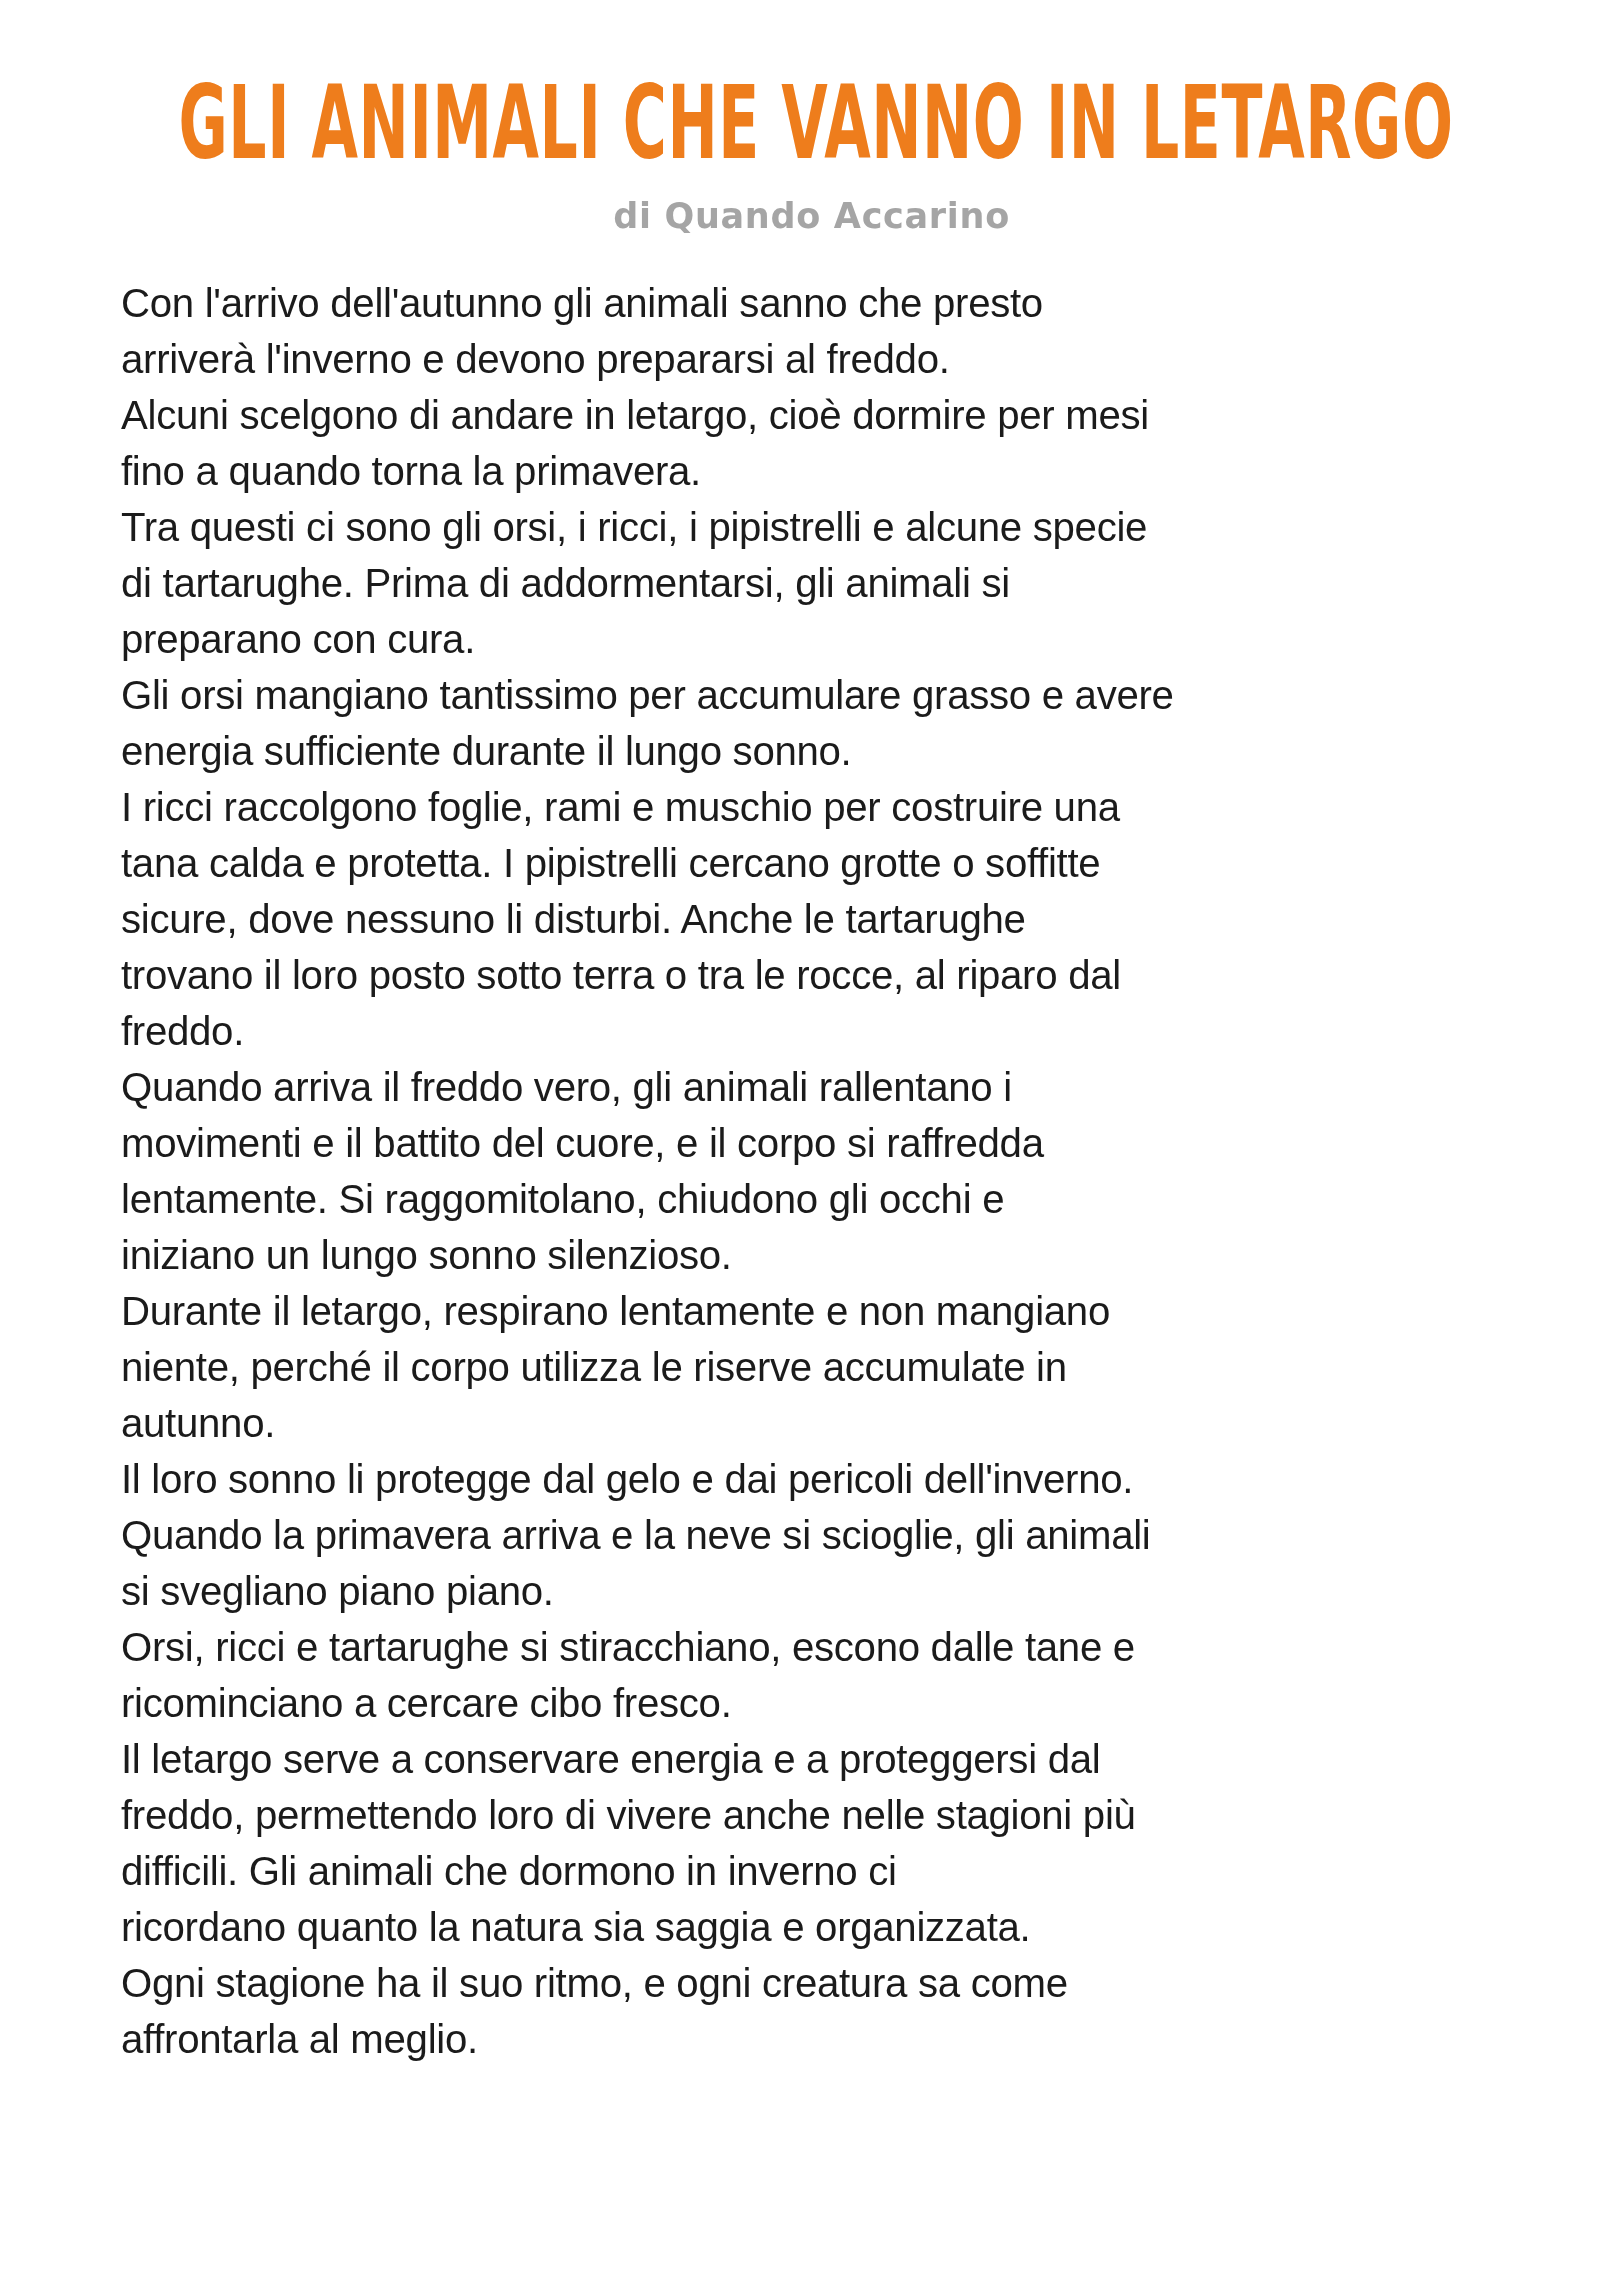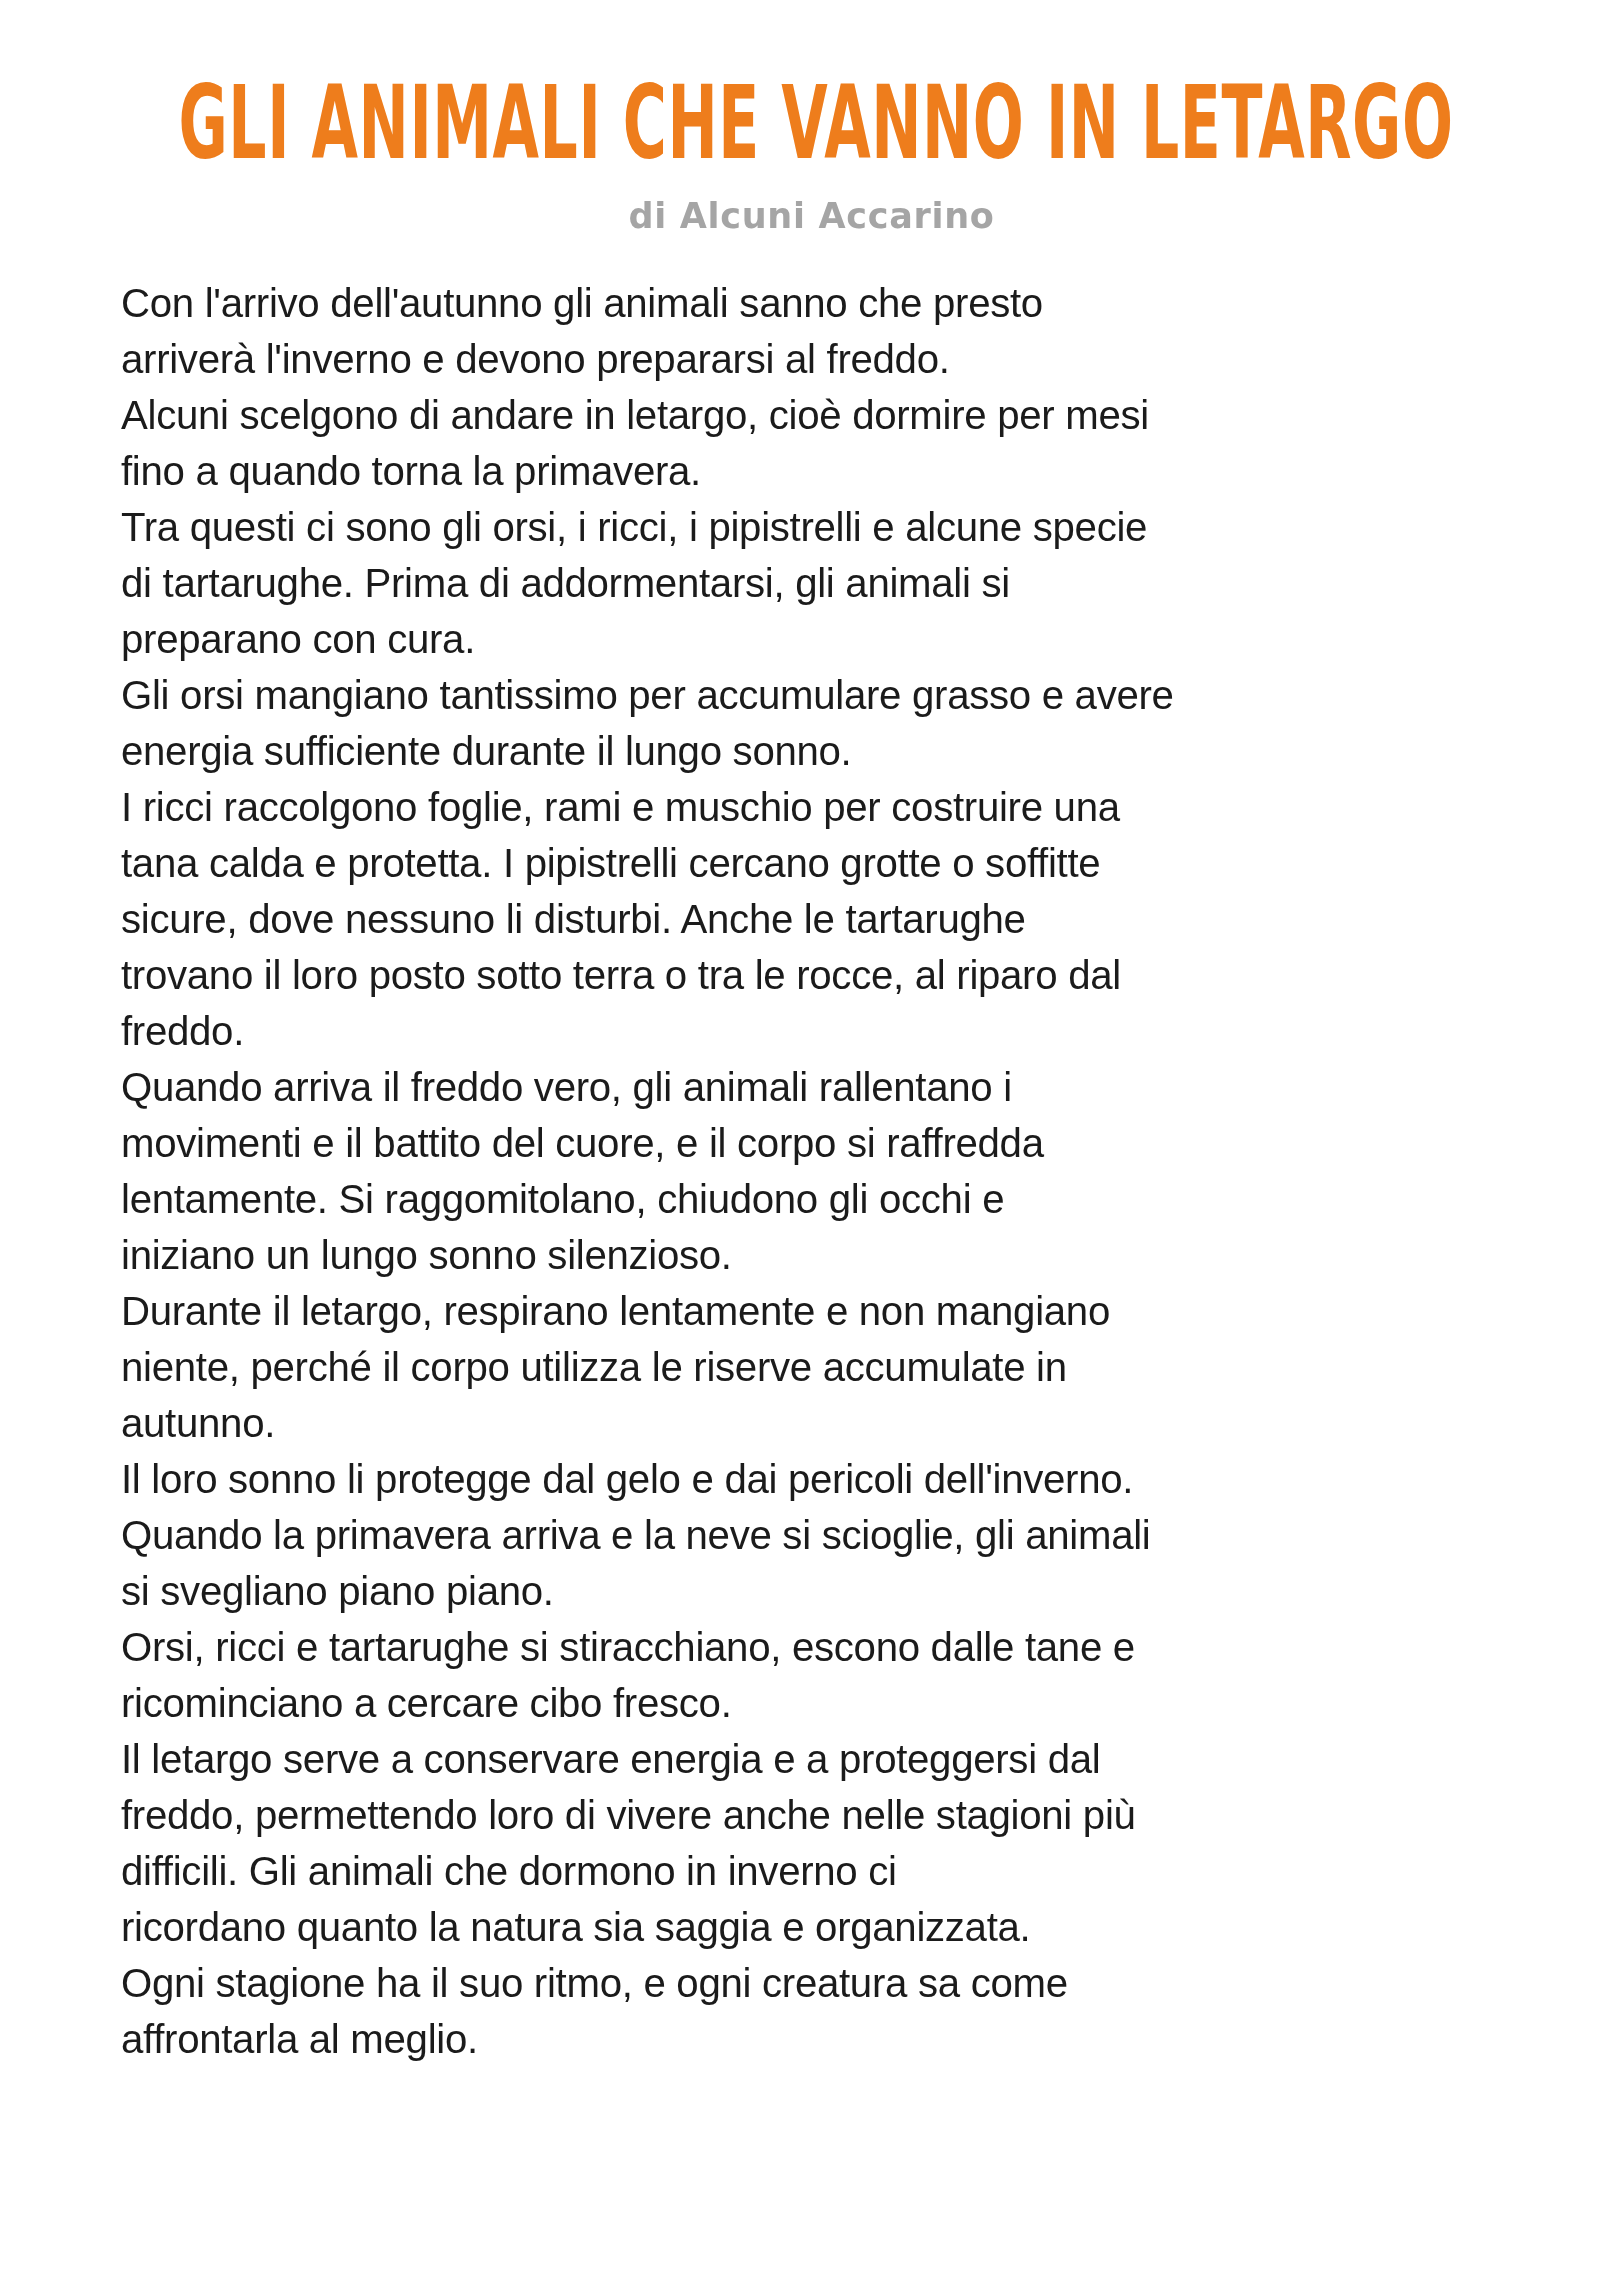--- a/index.html
+++ b/index.html
@@ -73,21 +73,21 @@
     transform: scale(0.92, 1.05);
     transform-origin: center top;
   }
 </style>
 </head>
 <body>
 
 <div class="page">
   <h1 class="doc-title">GLI ANIMALI CHE VANNO IN LETARGO</h1>
 
-  <h2 class="doc-byline">di Alcuni Accarino</h2>
+  <h2 class="doc-byline">di Quando Accarino</h2>
 
   <div class="doc-body">Con l'arrivo dell'autunno gli animali sanno che presto
 arriverà l'inverno e devono prepararsi al freddo.
 Alcuni scelgono di andare in letargo, cioè dormire per mesi
 fino a quando torna la primavera.
 Tra questi ci sono gli orsi, i ricci, i pipistrelli e alcune specie
 di tartarughe. Prima di addormentarsi, gli animali si
 preparano con cura.
 Gli orsi mangiano tantissimo per accumulare grasso e avere
 energia sufficiente durante il lungo sonno.

